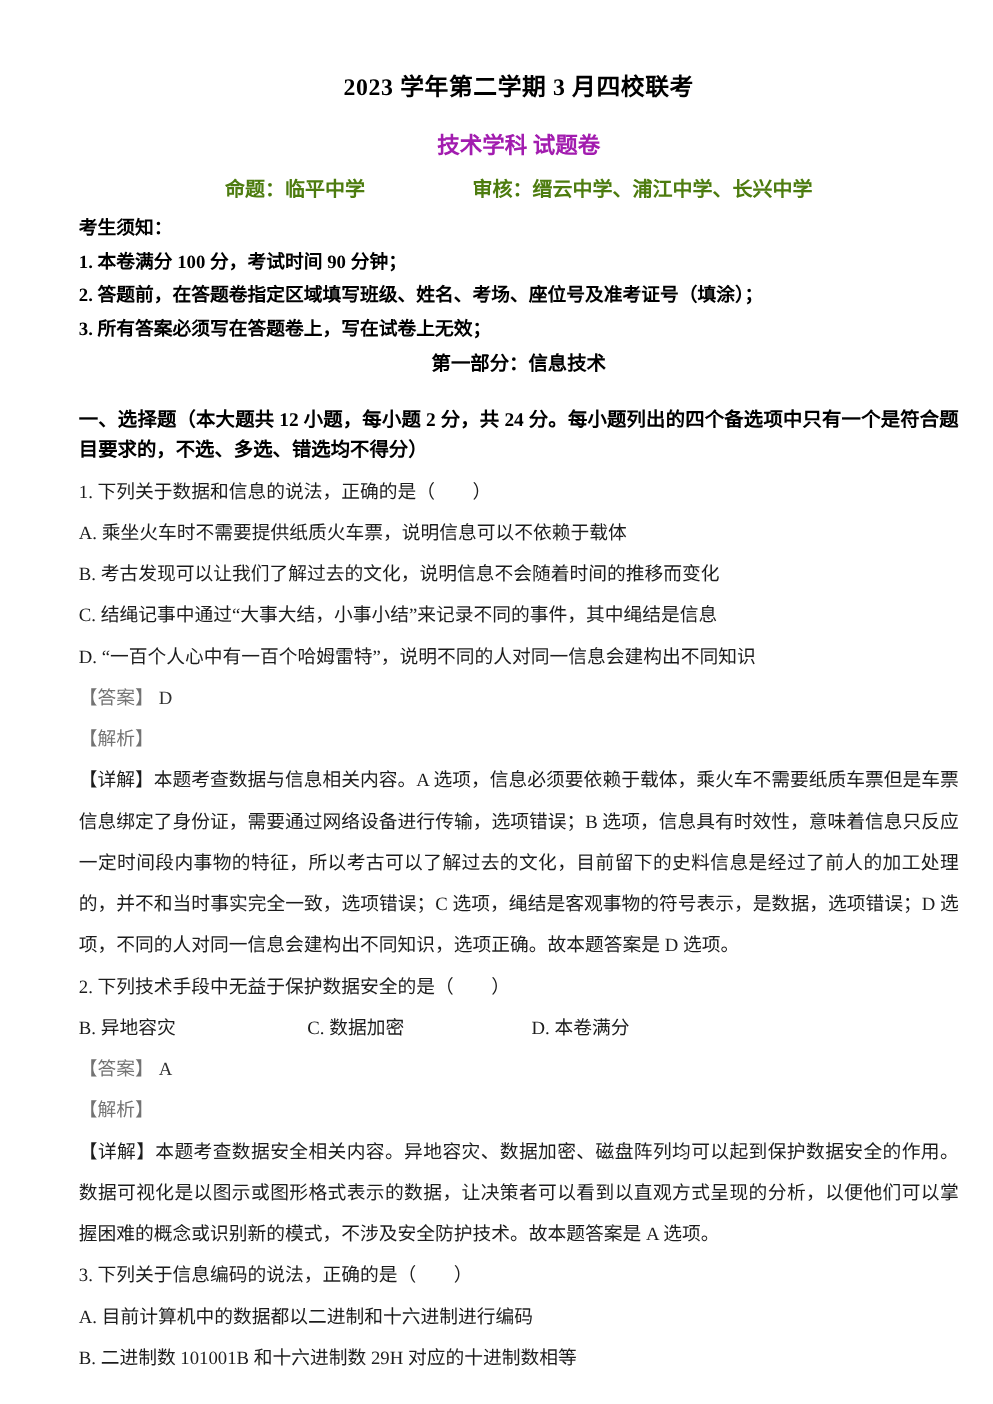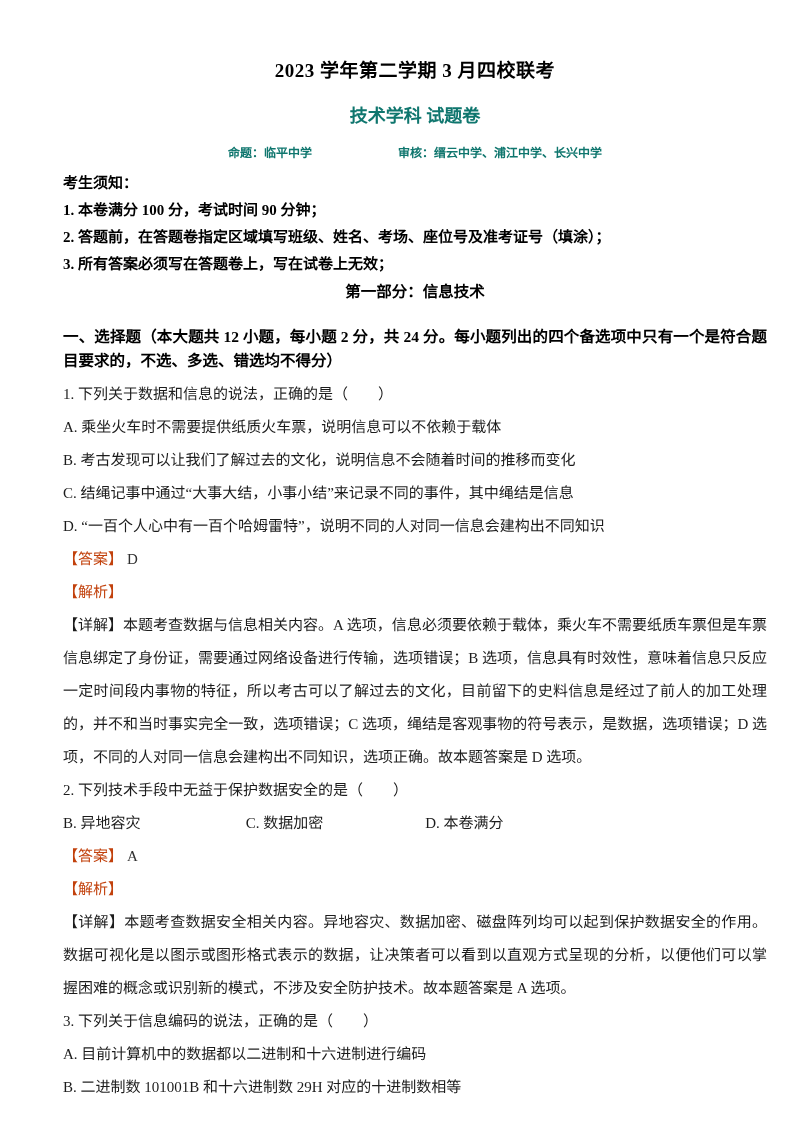--- a/index.html
+++ b/index.html
@@ -26,30 +26,30 @@
     text-align: center;
     color: #000;
     line-height: 26px;
     letter-spacing: 0.5px;
   }
   .exam-subtitle {
     margin: 0 0 14px 0;
     font-size: 18px;
     font-weight: bold;
     text-align: center;
-    color: #0f766e;
+    color: #a21caf;
     line-height: 24px;
   }
   .meta-row {
     display: flex;
     justify-content: center;
     gap: 86px;
-    font-size: 12px;
+    font-size: 16px;
     font-weight: bold;
-    color: #0f766e;
+    color: #4d7c0f;
     line-height: 22px;
     margin-bottom: 6px;
   }
   .notice-block {
     font-size: 15px;
     font-weight: bold;
     color: #000;
     line-height: 27px;
   }
   .part-heading {
@@ -73,21 +73,21 @@
     line-height: 33px;
     text-align: justify;
   }
   .option-row {
     display: grid;
     grid-template-columns: 1.07fr 1.05fr 1.05fr 0.95fr;
     font-size: 15px;
     line-height: 33px;
   }
   .blue-label {
-    color: #c2410c;
+    color: #737373;
   }
   .answer-value {
     margin-left: 4px;
     color: #303030;
   }
   .detail-text {
     color: #1c1c1c;
   }
 </style>
 </head>

